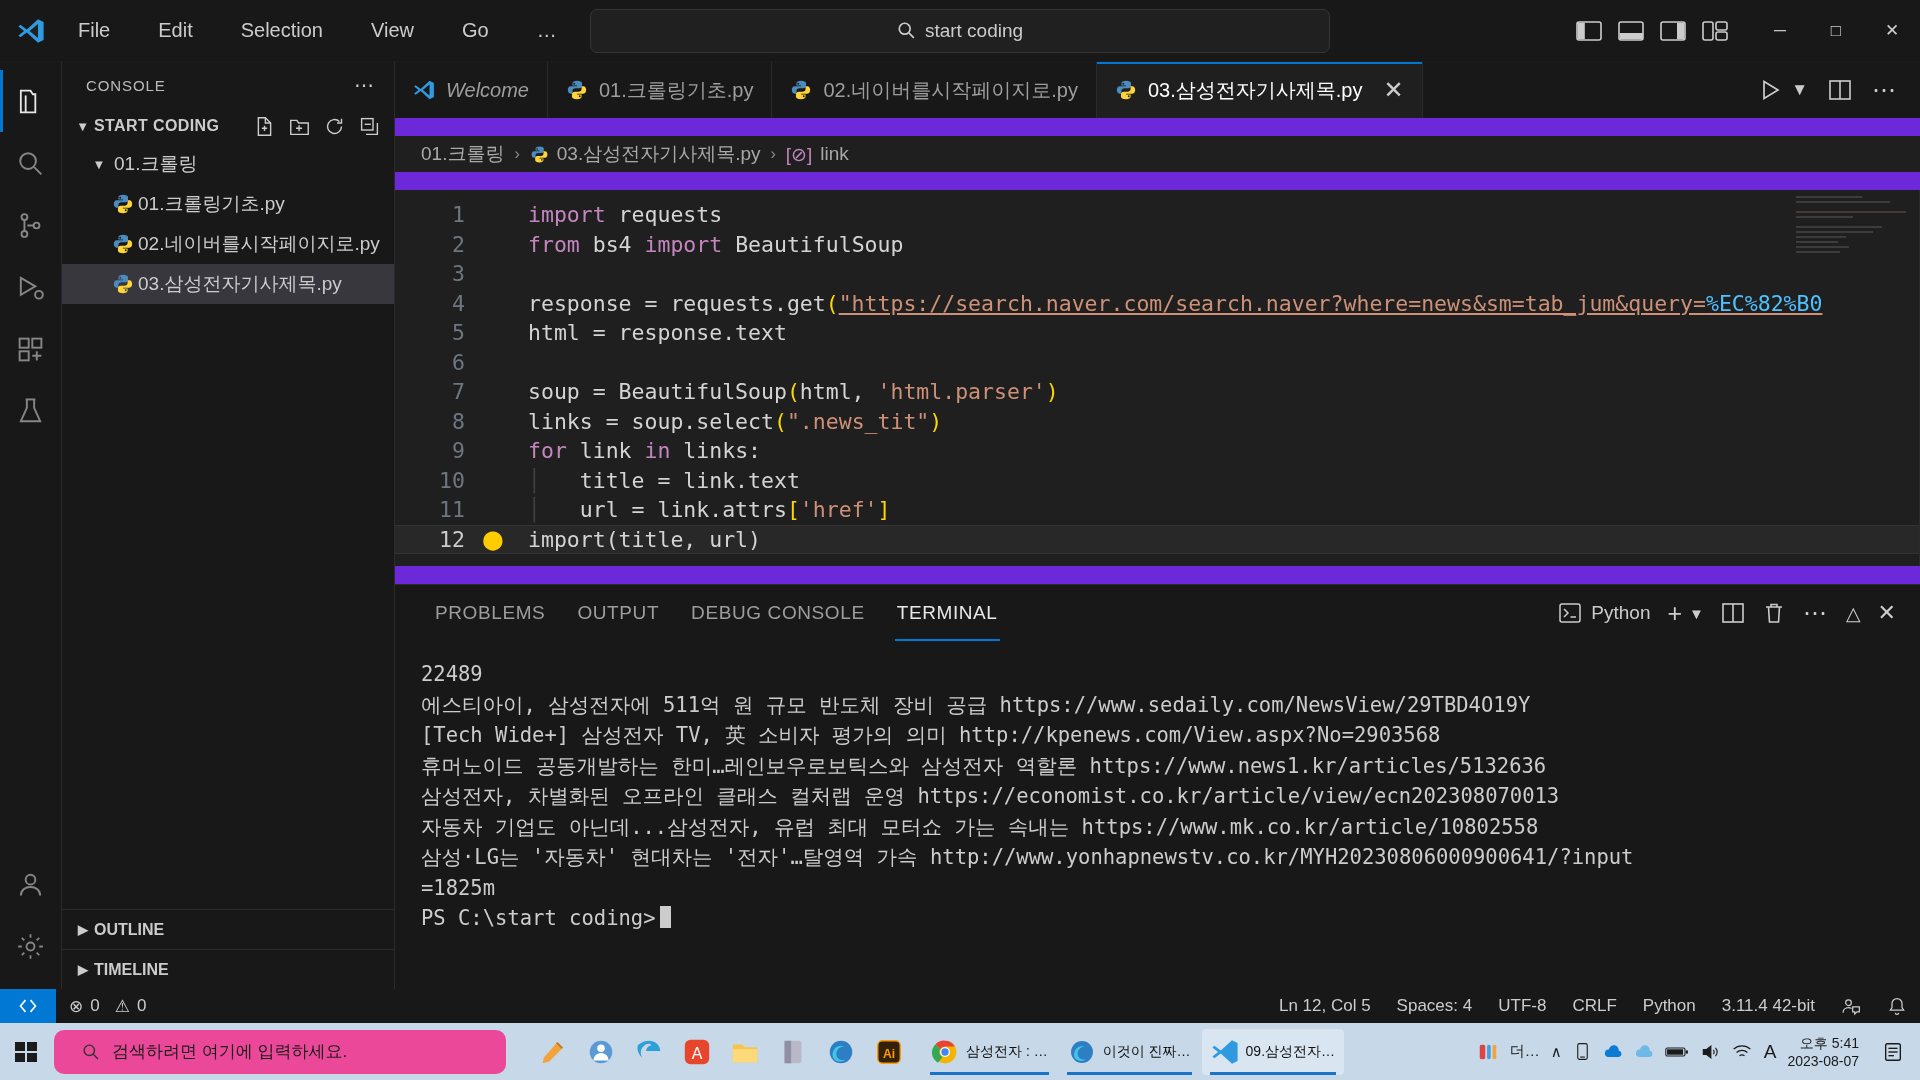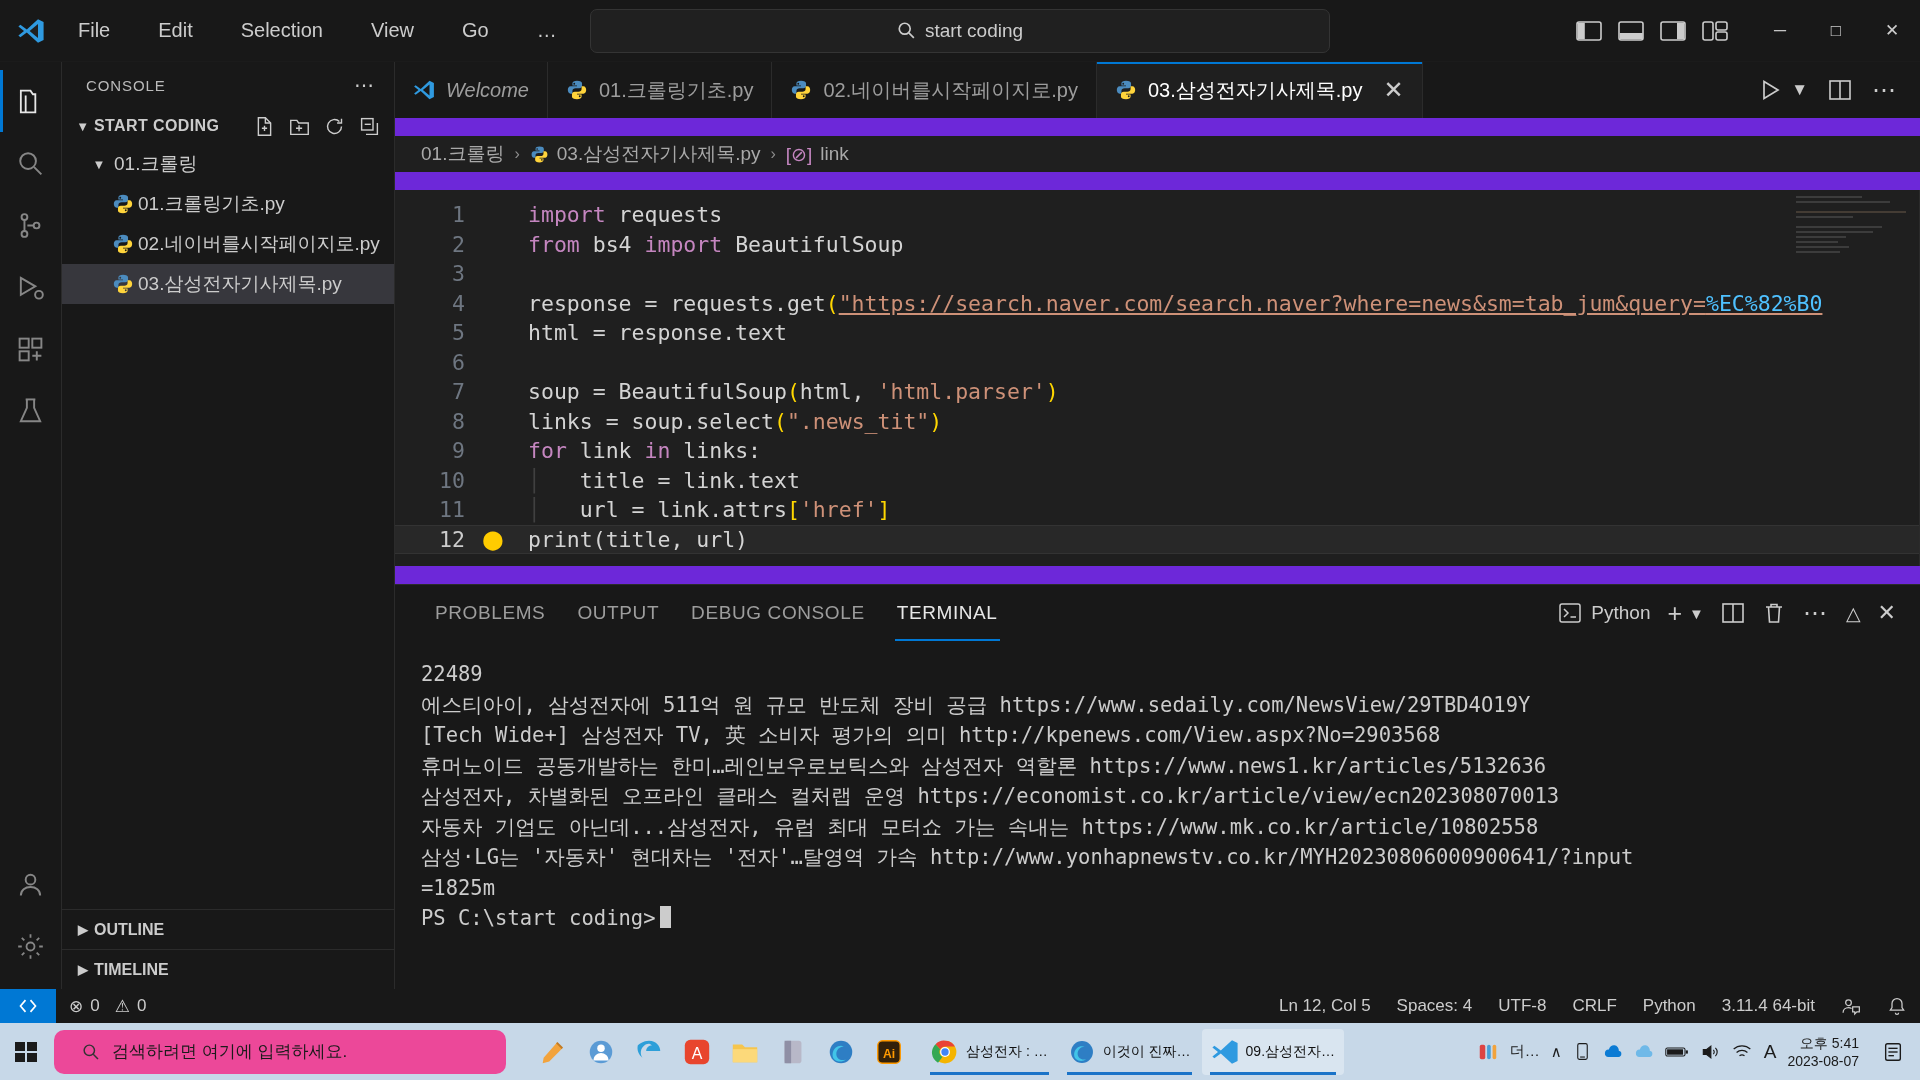--- a/index.html
+++ b/index.html
@@ -502,21 +502,21 @@
           <div class="cl"><span class="ln">2</span><span class="bulb"></span><span class="code-txt"><span class="k">from</span><span class="txt"> bs4 </span><span class="k">import</span><span class="txt"> BeautifulSoup</span></span></div>
           <div class="cl"><span class="ln">3</span><span class="bulb"></span><span class="code-txt"></span></div>
           <div class="cl"><span class="ln">4</span><span class="bulb"></span><span class="code-txt"><span class="txt">response = requests.get</span><span class="p">(</span><span class="s link-underline">"https://search.naver.com/search.naver?where=news&amp;sm=tab_jum&amp;query=</span><span class="esc link-underline">%EC%82%B0</span></span></div>
           <div class="cl"><span class="ln">5</span><span class="bulb"></span><span class="code-txt"><span class="txt">html = response.text</span></span></div>
           <div class="cl"><span class="ln">6</span><span class="bulb"></span><span class="code-txt"></span></div>
           <div class="cl"><span class="ln">7</span><span class="bulb"></span><span class="code-txt"><span class="txt">soup = BeautifulSoup</span><span class="p">(</span><span class="txt">html, </span><span class="s">'html.parser'</span><span class="p">)</span></span></div>
           <div class="cl"><span class="ln">8</span><span class="bulb"></span><span class="code-txt"><span class="txt">links = soup.select</span><span class="p">(</span><span class="s">".news_tit"</span><span class="p">)</span></span></div>
           <div class="cl"><span class="ln">9</span><span class="bulb"></span><span class="code-txt"><span class="k">for</span><span class="txt"> link </span><span class="k">in</span><span class="txt"> links:</span></span></div>
           <div class="cl"><span class="ln">10</span><span class="bulb"></span><span class="code-txt"><span class="indentguide">│</span><span class="txt">   title = link.text</span></span></div>
           <div class="cl"><span class="ln">11</span><span class="bulb"></span><span class="code-txt"><span class="indentguide">│</span><span class="txt">   url = link.attrs</span><span class="p">[</span><span class="s">'href'</span><span class="p">]</span></span></div>
-          <div class="cl current"><span class="ln">12</span><span class="bulb">⬤</span><span class="code-txt"><span class="txt">print(title, url)</span></span></div>
+          <div class="cl current"><span class="ln">12</span><span class="bulb">⬤</span><span class="code-txt"><span class="txt">import(title, url)</span></span></div>
         </div>
         <div class="edge-shadow"></div>
       </div>
 
       <div class="panel">
         <div class="panel-head">
           <div class="panel-tab">PROBLEMS</div>
           <div class="panel-tab">OUTPUT</div>
           <div class="panel-tab">DEBUG CONSOLE</div>
           <div class="panel-tab active">TERMINAL</div>
@@ -565,21 +565,21 @@
       <span>0</span>
       <span style="margin-left:8px">⚠</span>
       <span>0</span>
     </div>
     <div class="sb-right">
       <div class="sb-cell">Ln 12, Col 5</div>
       <div class="sb-cell">Spaces: 4</div>
       <div class="sb-cell">UTF-8</div>
       <div class="sb-cell">CRLF</div>
       <div class="sb-cell">Python</div>
-      <div class="sb-cell">3.11.4 64-bit</div>
+      <div class="sb-cell">3.11.4 42-bit</div>
       <div class="sb-cell">
         <svg width="20" height="20" viewBox="0 0 24 24" fill="none" stroke="#cccccc" stroke-width="1.5">
             <circle cx="9" cy="8" r="3.4"></circle>
             <path d="M2.5 20c0-3.6 2.9-6 6.5-6 1.4 0 2.7.4 3.7 1"></path>
             <path d="M14 13h8v6h-3l-2.5 2.5V19H14z"></path>
           </svg>
       </div>
       <div class="sb-cell">
         <svg width="20" height="20" viewBox="0 0 24 24" fill="none" stroke="#cccccc" stroke-width="1.5">
             <path d="M12 3a6 6 0 0 0-6 6v5l-2 3h16l-2-3V9a6 6 0 0 0-6-6z"></path>

